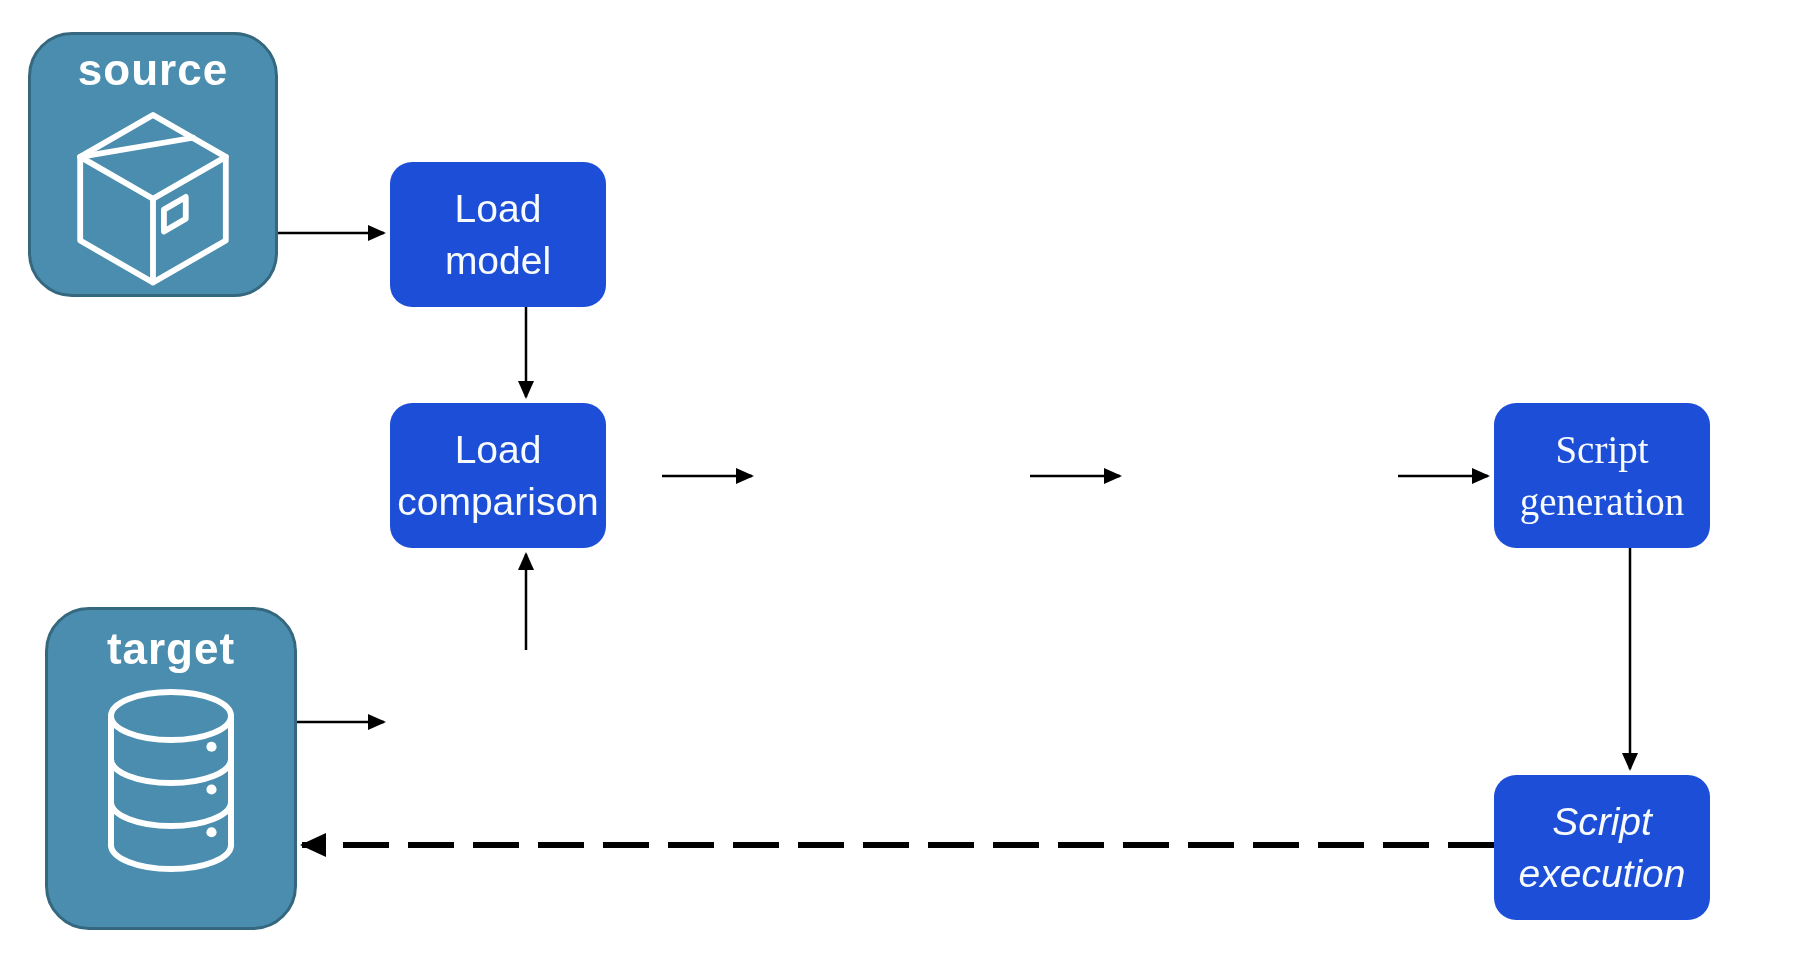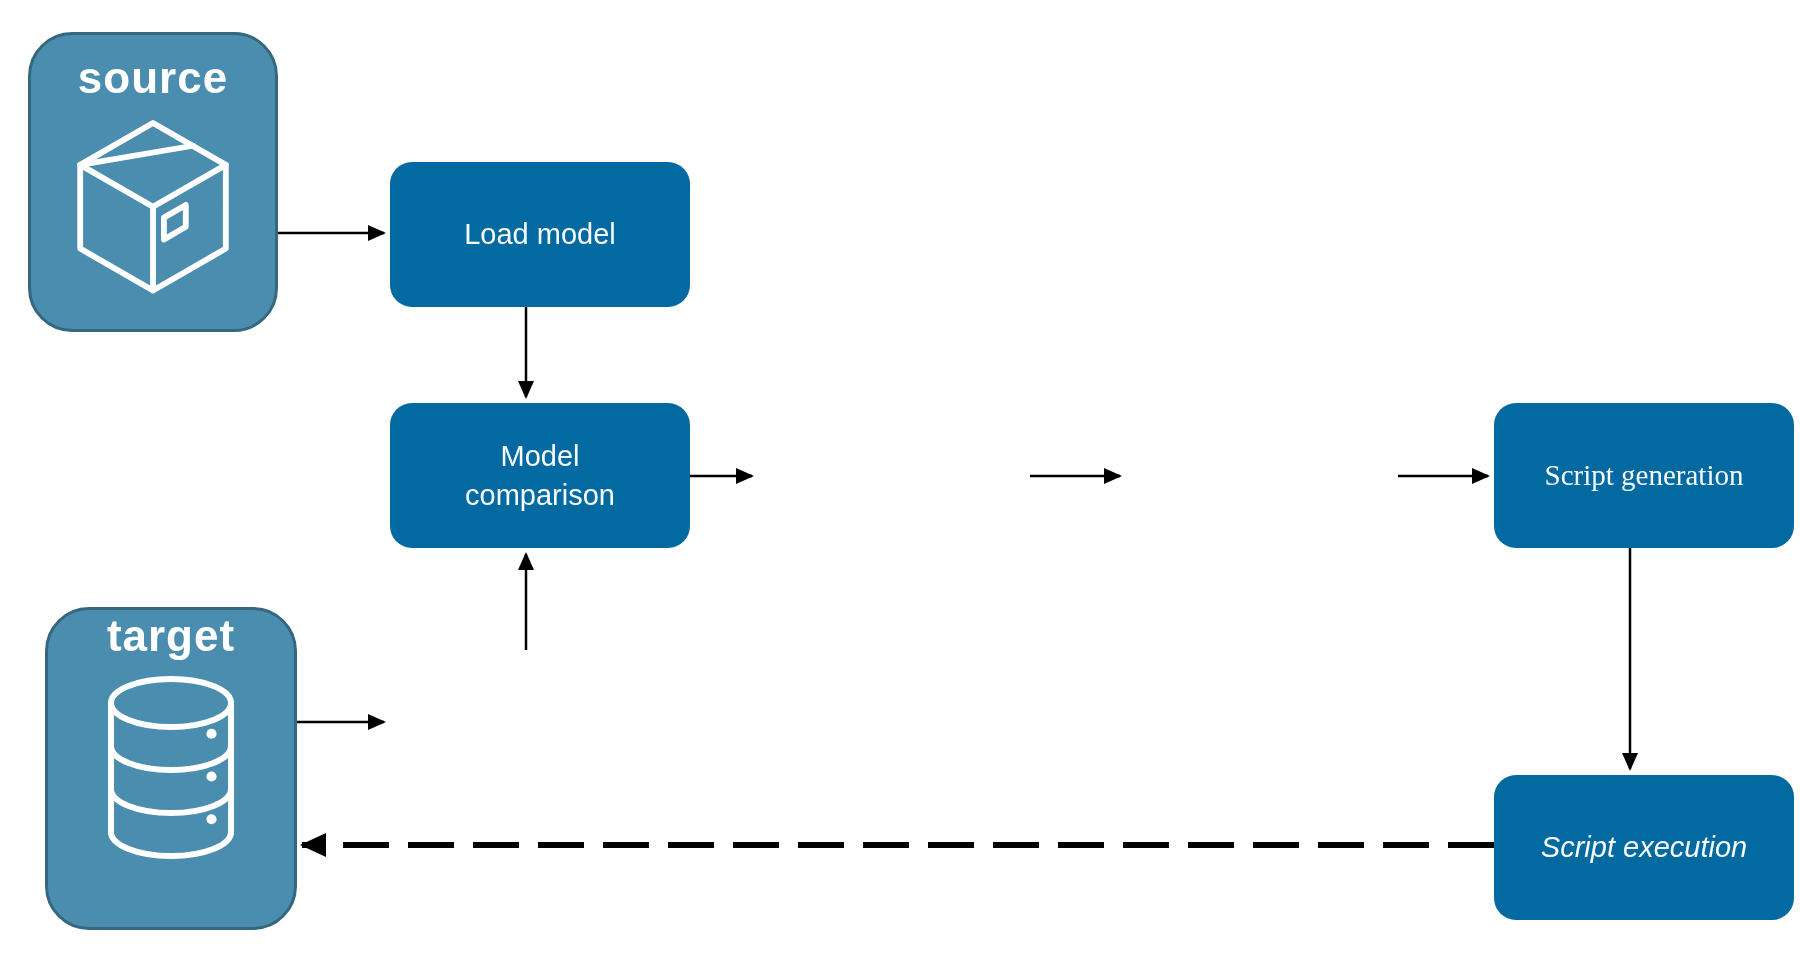--- a/index.html
+++ b/index.html
@@ -14,26 +14,26 @@
   .edges {
     position: absolute;
     left: 0; top: 0;
     width: 1800px; height: 959px;
   }
   .edge { stroke: #000000; stroke-width: 2.5px; fill: none; }
   .edge.dashed { stroke-width: 6px; stroke-dasharray: 46 19; }
 
   .node {
     position: absolute;
-    width: 300px;
+    width: 216px;
     height: 145px;
-    background: #0369a1;
+    background: #1d4ed8;
     border-radius: 22px;
     color: #F8FBFD;
-    font-size: 29px;
+    font-size: 39px;
     line-height: 1.32;
     display: flex;
     align-items: center;
     justify-content: center;
     text-align: center;
     padding: 0 36px;
     box-sizing: border-box;
   }
   #n-load-model       { left: 390px;  top: 162px; }
   #n-model-comparison { left: 390px;  top: 403px; }
@@ -46,22 +46,22 @@
   .entity {
     position: absolute;
     background: #4A8DAE;
     border: 3px solid #35687F;
     border-radius: 44px;
     box-sizing: border-box;
     display: flex;
     flex-direction: column;
     align-items: center;
   }
-  #e-source { left: 28px; top: 32px; width: 250px; height: 300px; padding-top: 18px; }
-  #e-target { left: 45px; top: 607px; width: 252px; height: 323px; padding-top: 1px; }
+  #e-source { left: 28px; top: 32px; width: 250px; height: 265px; padding-top: 10px; }
+  #e-target { left: 45px; top: 607px; width: 252px; height: 323px; padding-top: 14px; }
   .entity-label {
     color: #ffffff;
     font-size: 44px;
     font-weight: bold;
     letter-spacing: 1px;
     line-height: 1.15;
   }
   .entity-icon { margin-top: 8px; }
   .entity-icon svg { display: block; }
   .icon-stroke { stroke: #ffffff; fill: none; stroke-linejoin: round; stroke-linecap: round; }
@@ -114,17 +114,17 @@
         <path class="icon-stroke" stroke-width="4" d="M10,50.7 A40,16 0 0 0 90,50.7"></path>
         <path class="icon-stroke" stroke-width="4" d="M10,79.3 A40,16 0 0 0 90,79.3"></path>
         <circle cx="77" cy="42.5" r="3.4" fill="#ffffff"></circle>
         <circle cx="77" cy="71" r="3.4" fill="#ffffff"></circle>
         <circle cx="77" cy="99.5" r="3.4" fill="#ffffff"></circle>
       </svg>
     </div>
   </div>
 
   <div class="node" id="n-load-model">Load model</div>
-  <div class="node" id="n-model-comparison">Model comparison</div>
+  <div class="node" id="n-model-comparison">Load comparison</div>
   <div class="node" id="n-script-generation">Script generation</div>
   <div class="node" id="n-script-execution">Script execution</div>
 
 </div>
 
 </body></html>

